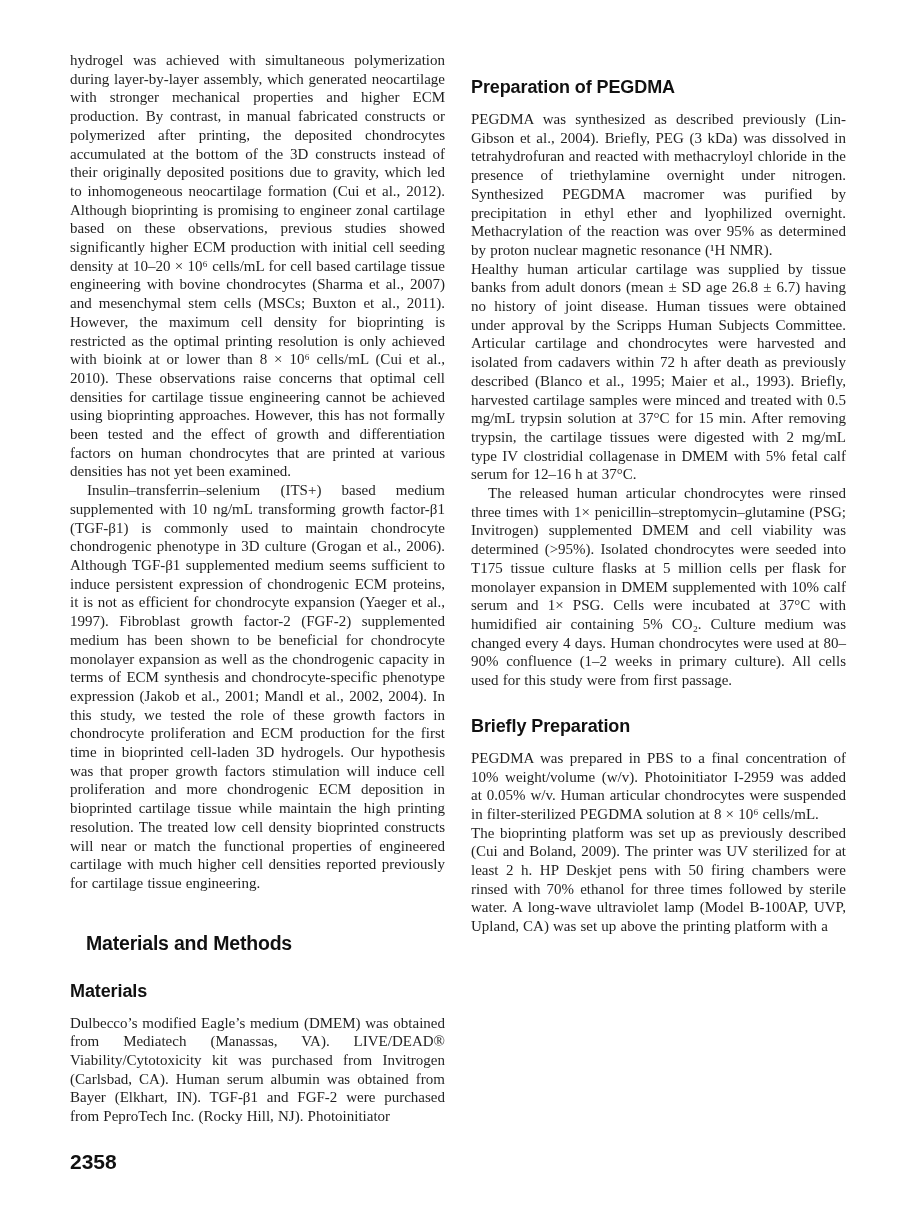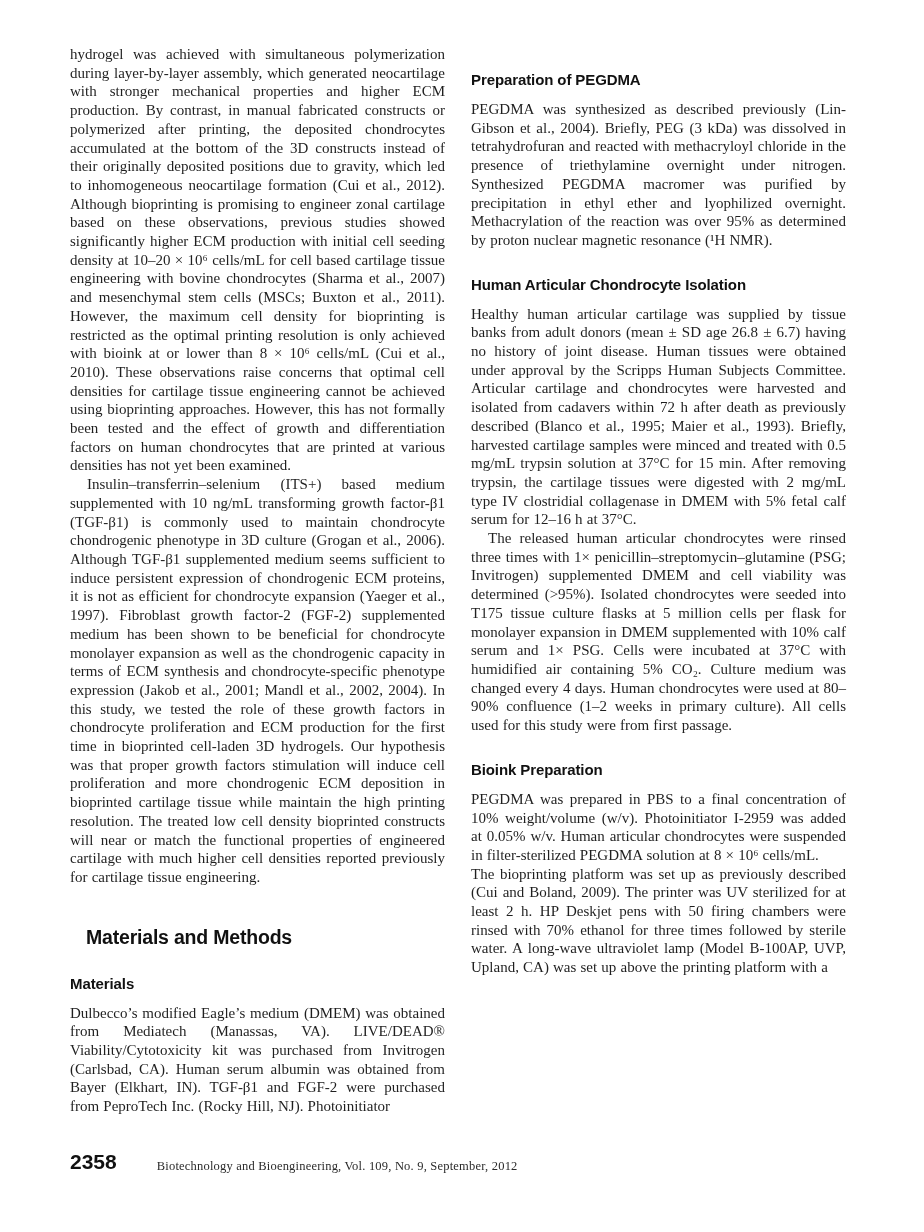--- a/index.html
+++ b/index.html
@@ -16,21 +16,21 @@
     color: #1f1f1f;
   }
   .page {
     position: absolute;
     inset: 0;
     background: #ffffff;
   }
   .columns {
     position: absolute;
     left: 70px;
-    top: 45px;
+    top: 51px;
     width: 776px;
     display: flex;
     gap: 26px;
   }
   .col {
     width: 375px;
   }
   .col p {
     margin: 0;
     font-size: 15px;
@@ -46,21 +46,21 @@
     font-family: "Liberation Sans", sans-serif;
     font-weight: bold;
     font-size: 19.5px;
     letter-spacing: -0.2px;
     color: #111111;
     margin: 39px 0 25px 16px;
   }
   h2.sub-heading {
     font-family: "Liberation Sans", sans-serif;
     font-weight: bold;
-    font-size: 15px;
+    font-size: 18px;
     letter-spacing: -0.1px;
     color: #111111;
     margin: 26px 0 12px 0;
   }
   .footer {
     position: absolute;
     left: 70px;
     top: 1150px;
     width: 776px;
     display: flex;
@@ -91,28 +91,26 @@
       <p>hydrogel was achieved with simultaneous polymerization during layer-by-layer assembly, which generated neocartilage with stronger mechanical properties and higher ECM production. By contrast, in manual fabricated constructs or polymerized after printing, the deposited chondrocytes accumulated at the bottom of the 3D constructs instead of their originally deposited positions due to gravity, which led to inhomogeneous neocartilage formation (Cui et al., 2012). Although bioprinting is promising to engineer zonal cartilage based on these observations, previous studies showed significantly higher ECM production with initial cell seeding density at 10–20 × 10⁶ cells/mL for cell based cartilage tissue engineering with bovine chondrocytes (Sharma et al., 2007) and mesenchymal stem cells (MSCs; Buxton et al., 2011). However, the maximum cell density for bioprinting is restricted as the optimal printing resolution is only achieved with bioink at or lower than 8 × 10⁶ cells/mL (Cui et al., 2010). These observations raise concerns that optimal cell densities for cartilage tissue engineering cannot be achieved using bioprinting approaches. However, this has not formally been tested and the effect of growth and differentiation factors on human chondrocytes that are printed at various densities has not yet been examined.</p>
       <p class="indent">Insulin–transferrin–selenium (ITS+) based medium supplemented with 10 ng/mL transforming growth factor-β1 (TGF-β1) is commonly used to maintain chondrocyte chondrogenic phenotype in 3D culture (Grogan et al., 2006). Although TGF-β1 supplemented medium seems sufficient to induce persistent expression of chondrogenic ECM proteins, it is not as efficient for chondrocyte expansion (Yaeger et al., 1997). Fibroblast growth factor-2 (FGF-2) supplemented medium has been shown to be beneficial for chondrocyte monolayer expansion as well as the chondrogenic capacity in terms of ECM synthesis and chondrocyte-specific phenotype expression (Jakob et al., 2001; Mandl et al., 2002, 2004). In this study, we tested the role of these growth factors in chondrocyte proliferation and ECM production for the first time in bioprinted cell-laden 3D hydrogels. Our hypothesis was that proper growth factors stimulation will induce cell proliferation and more chondrogenic ECM deposition in bioprinted cartilage tissue while maintain the high printing resolution. The treated low cell density bioprinted constructs will near or match the functional properties of engineered cartilage with much higher cell densities reported previously for cartilage tissue engineering.</p>
       <h1 class="section-heading">Materials and Methods</h1>
       <h2 class="sub-heading">Materials</h2>
       <p>Dulbecco’s modified Eagle’s medium (DMEM) was obtained from Mediatech (Manassas, VA). LIVE/DEAD® Viability/Cytotoxicity kit was purchased from Invitrogen (Carlsbad, CA). Human serum albumin was obtained from Bayer (Elkhart, IN). TGF-β1 and FGF-2 were purchased from PeproTech Inc. (Rocky Hill, NJ). Photoinitiator</p>
     </div>
 
     <div class="col">
       <h2 class="sub-heading">Preparation of PEGDMA</h2>
       <p>PEGDMA was synthesized as described previously (Lin-Gibson et al., 2004). Briefly, PEG (3 kDa) was dissolved in tetrahydrofuran and reacted with methacryloyl chloride in the presence of triethylamine overnight under nitrogen. Synthesized PEGDMA macromer was purified by precipitation in ethyl ether and lyophilized overnight. Methacrylation of the reaction was over 95% as determined by proton nuclear magnetic resonance (¹H NMR).</p>
-      <h2 class="sub-heading">Human Articular Chondrocyte Isolation</h2>
       <p>Healthy human articular cartilage was supplied by tissue banks from adult donors (mean ± SD age 26.8 ± 6.7) having no history of joint disease. Human tissues were obtained under approval by the Scripps Human Subjects Committee. Articular cartilage and chondrocytes were harvested and isolated from cadavers within 72 h after death as previously described (Blanco et al., 1995; Maier et al., 1993). Briefly, harvested cartilage samples were minced and treated with 0.5 mg/mL trypsin solution at 37°C for 15 min. After removing trypsin, the cartilage tissues were digested with 2 mg/mL type IV clostridial collagenase in DMEM with 5% fetal calf serum for 12–16 h at 37°C.</p>
       <p class="indent">The released human articular chondrocytes were rinsed three times with 1× penicillin–streptomycin–glutamine (PSG; Invitrogen) supplemented DMEM and cell viability was determined (&gt;95%). Isolated chondrocytes were seeded into T175 tissue culture flasks at 5 million cells per flask for monolayer expansion in DMEM supplemented with 10% calf serum and 1× PSG. Cells were incubated at 37°C with humidified air containing 5% CO₂. Culture medium was changed every 4 days. Human chondrocytes were used at 80–90% confluence (1–2 weeks in primary culture). All cells used for this study were from first passage.</p>
-      <h2 class="sub-heading">Bioink Preparation</h2>
+      <h2 class="sub-heading">Briefly Preparation</h2>
       <p>PEGDMA was prepared in PBS to a final concentration of 10% weight/volume (w/v). Photoinitiator I-2959 was added at 0.05% w/v. Human articular chondrocytes were suspended in filter-sterilized PEGDMA solution at 8 × 10⁶ cells/mL.</p>
       <p>The bioprinting platform was set up as previously described (Cui and Boland, 2009). The printer was UV sterilized for at least 2 h. HP Deskjet pens with 50 firing chambers were rinsed with 70% ethanol for three times followed by sterile water. A long-wave ultraviolet lamp (Model B-100AP, UVP, Upland, CA) was set up above the printing platform with a</p>
     </div>
 
   </div>
 
   <div class="footer">
     <span class="page-number">2358</span>
-    <span class="journal-line">Biotechnology and Bioengineering, Vol. 109, No. 9, September, 2012</span>
   </div>
 
 </div>
 
 </body></html>

